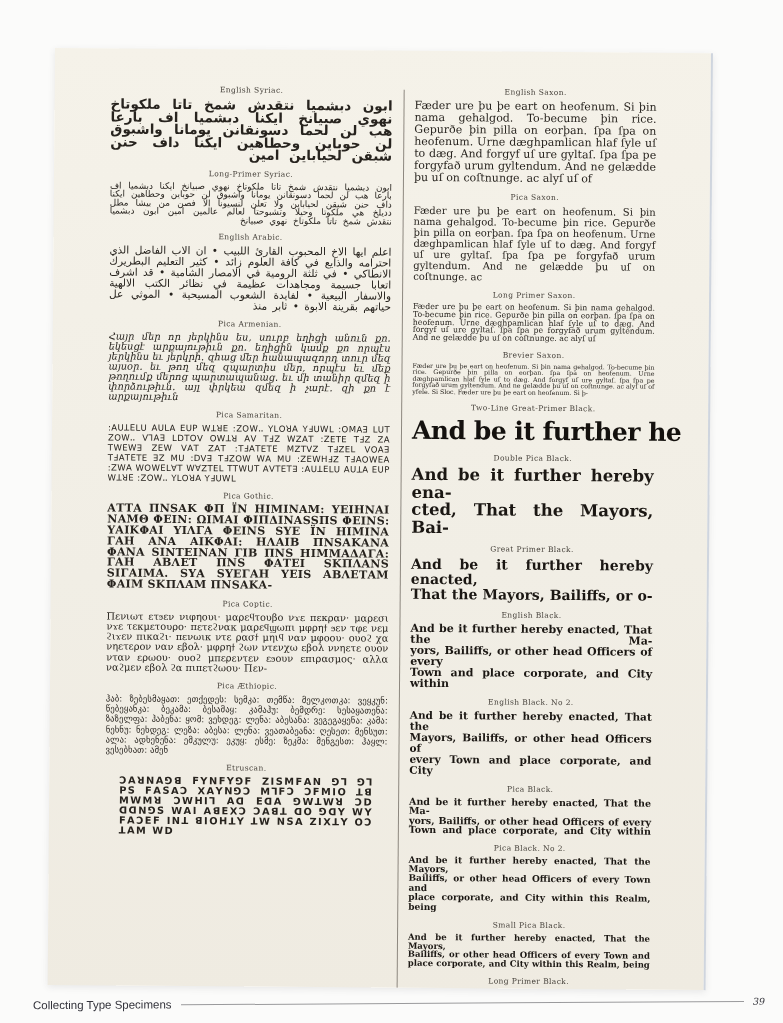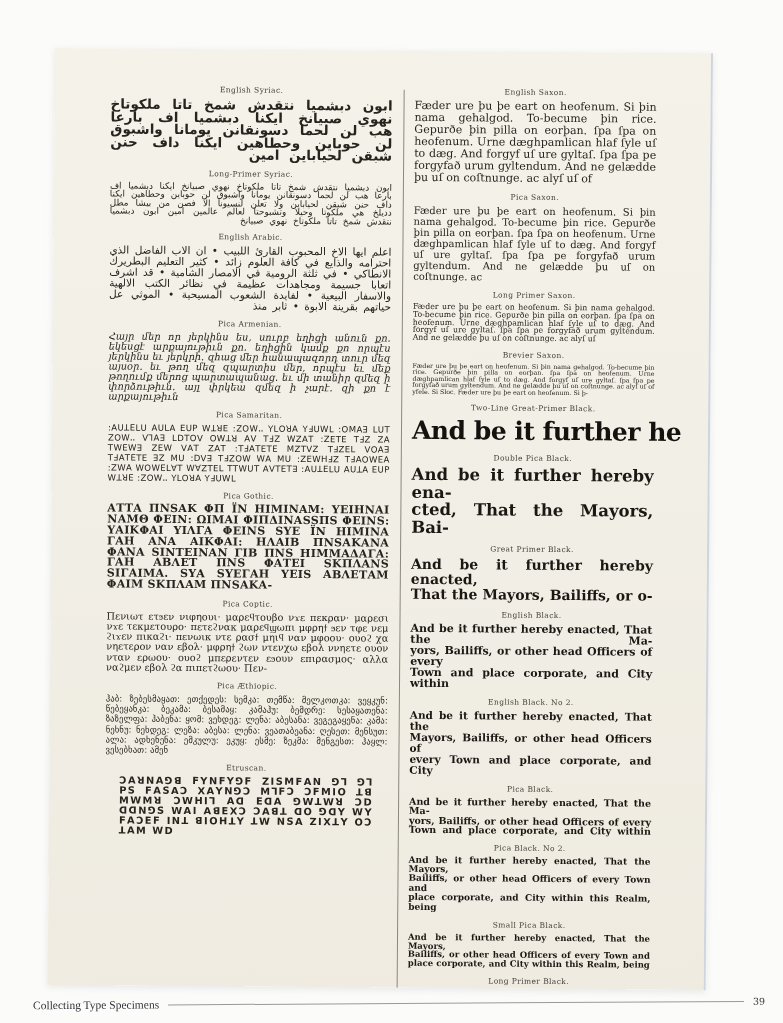--- a/index.html
+++ b/index.html
@@ -57,23 +57,23 @@
   .black-pica{font-size:9.5px;line-height:9.4px;}
   .black-pica2{font-size:9px;line-height:9.4px;}
   .black-sp{font-size:8.5px;line-height:8.7px;}
   .black-lp{font-size:6.4px;line-height:6.7px;}
   
   .footer{
     position:absolute;left:33px;right:18px;bottom:14px;
     display:flex;align-items:center;gap:9px;
     transform:rotate(-0.35deg);
   }
-  .chapter{font-family:Liberation Serif, serif;font-size:11.5px;color:#33333b;white-space:nowrap;}
+  .chapter{font-family:Liberation Sans, sans-serif;font-size:11.5px;color:#33333b;white-space:nowrap;}
   .rule{flex:1;height:1px;background:#9a9a9c;}
-  .pagenum{font-family:"DejaVu Serif",serif;font-size:9.5px;color:#3a3a40;}
+  .pagenum{font-family:"DejaVu Serif",serif;font-style:italic;font-size:9.5px;color:#3a3a40;}
 </style>
 </head>
 <body>
 
 <div class="scan">
   <div class="cols">
     <div class="col col-left" id="col-left">
         <div class="section">
           <div class="sec-heading">English Syriac.</div>
           <div class="sec-body syriac-lg">ابون دبشميا نتقدش شمخ تاتا ملكوتاخ نهوي صبيانخ ايكنا دبشميا اف بارعا هب لن لحما دسونقانن يومانا واشبوق لن حوباين وحطاهين ايكنا داف حنن شبقن لحياباين امين</div>

